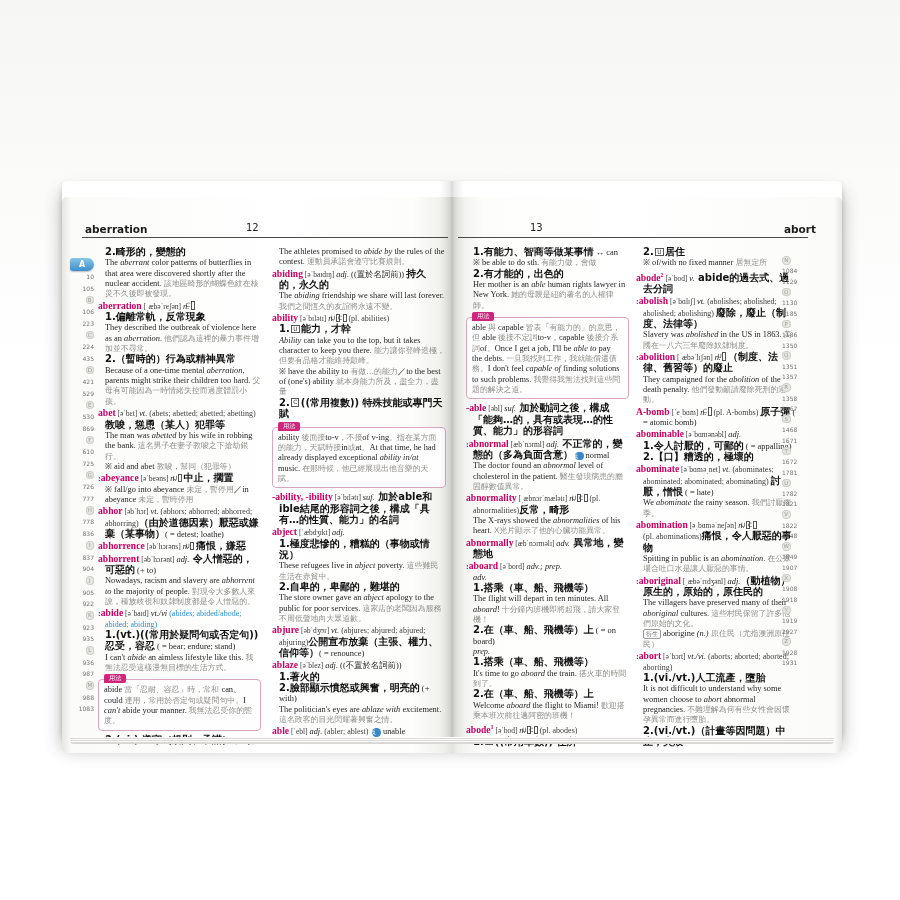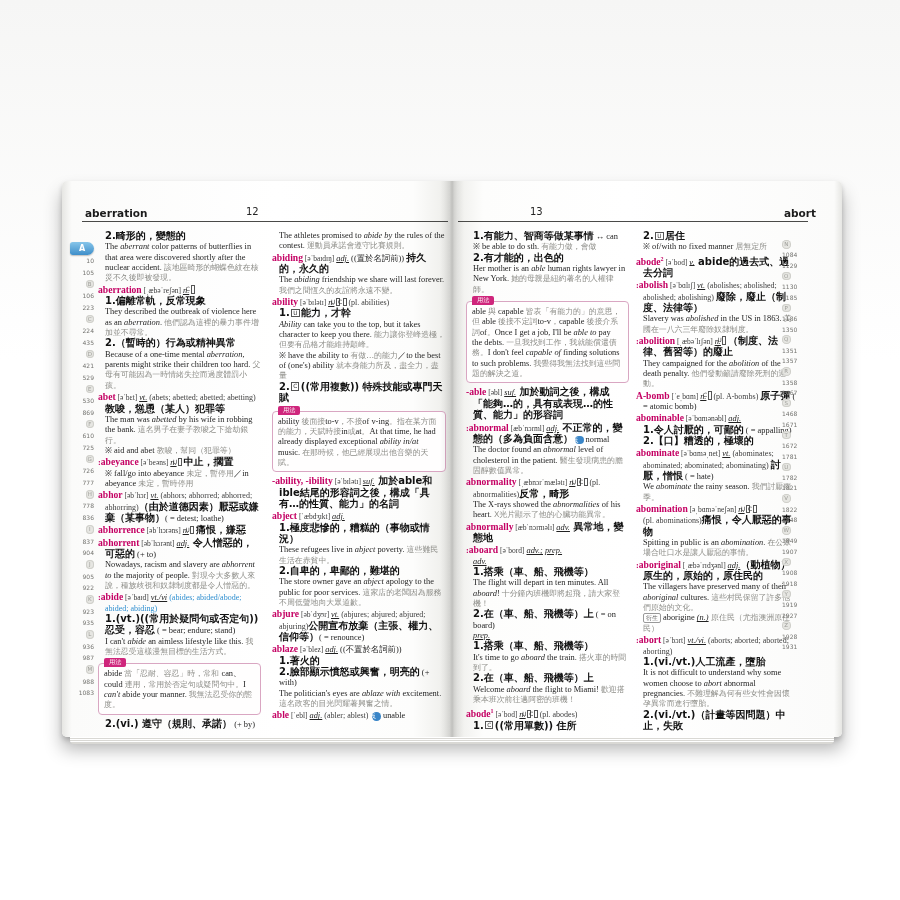--- a/index.html
+++ b/index.html
@@ -2,38 +2,38 @@
 <html><head>
 <meta charset="utf-8">
 <style>
   html,body{margin:0;padding:0;}
   body{width:900px;height:900px;overflow:hidden;background:#fcfcfc;font-family:"Liberation Serif",serif;}
   .stage{position:relative;width:900px;height:900px;background:linear-gradient(180deg,#f6f6f5 0%,#ffffff 40%,#ffffff 100%);}
   .book{position:absolute;left:62px;top:181px;width:780px;height:556px;background:#fff;border-radius:5px;
         box-shadow:0 12px 18px rgba(0,0,0,0.30),0 3px 5px rgba(0,0,0,0.18);}
   .book:after{content:"";position:absolute;left:8px;right:8px;bottom:-7px;height:7px;border-radius:0 0 4px 4px;
         background:repeating-linear-gradient(180deg,#ffffff 0 1px,#d9d8d4 1px 2.2px);}
-  .page{position:absolute;top:0;height:100%;width:390px;overflow:hidden;}
+  .page{position:absolute;top:16px;height:100%;width:390px;overflow:hidden;}
   .page-left{left:0;border-radius:5px 0 0 5px;
         background:linear-gradient(90deg,#e6e6e3 0%,#fbfbfa 2.5%,#ffffff 55%,#fdfdfc 90%,#efefec 98%,#e2e2df 100%);}
   .page-right{right:0;border-radius:0 5px 5px 0;
         background:linear-gradient(270deg,#e6e6e3 0%,#fbfbfa 2%,#ffffff 55%,#fdfdfc 92%,#efefec 98.5%,#e0e0dd 100%);}
   .spine{position:absolute;left:378px;top:0;bottom:0;width:24px;pointer-events:none;
         background:linear-gradient(90deg,rgba(0,0,0,0) 0%,rgba(0,0,0,0.08) 40%,rgba(0,0,0,0.15) 50%,rgba(0,0,0,0.08) 60%,rgba(0,0,0,0) 100%);}
   .gw{position:absolute;font-family:"DejaVu Sans",sans-serif;font-weight:700;font-size:10.5px;color:#1b1b1b;}
   .pn{position:absolute;font-family:"DejaVu Sans",sans-serif;font-size:10px;color:#242424;}
   .rule{position:absolute;height:1.2px;background:#4a4a48;}
   .col{position:absolute;font-size:8.4px;line-height:10.35px;color:#242424;overflow:hidden;}
   .blk{padding-left:7px;}
   .b-entry{text-indent:-7px;margin-top:1px;}
   .s-hw{font-weight:700;color:#c40063;font-size:9.6px;}
   .s-mark{color:#c40063;font-weight:700;}
   .s-sup{vertical-align:super;font-size:6px;font-weight:700;color:#c40063;}
   .s-pron{font-size:7.5px;color:#3a3a3a;}
-  .s-pos{font-style:italic;color:#222;text-decoration:underline;}
+  .s-pos{font-style:italic;color:#222;}
   .s-conj{color:#3c3c3c;font-size:8px;}
   .s-conjb{color:#2f8fd0;font-size:8px;}
   .s-bzh{font-weight:700;color:#121212;font-family:"DejaVu Sans",sans-serif;font-size:10px;}
   .s-en{color:#242424;}
   .s-it{font-style:italic;color:#242424;text-align:right;}
   .s-zh{color:#8d8d88;font-family:"DejaVu Sans",sans-serif;font-size:7.9px;}
   .s-box{display:inline-block;border:1px solid #555;color:#333;font-size:5.8px;line-height:6.4px;padding:0 1px;
         margin:0 1.5px;vertical-align:1.5px;font-family:"DejaVu Sans",sans-serif;font-style:normal;}
   .s-anto{display:inline-block;width:8.5px;height:8.5px;border-radius:50%;background:#3a86c8;color:#fff;font-size:5.5px;
         line-height:8.5px;text-align:center;margin:0 2px;vertical-align:0;font-family:"DejaVu Sans",sans-serif;}

